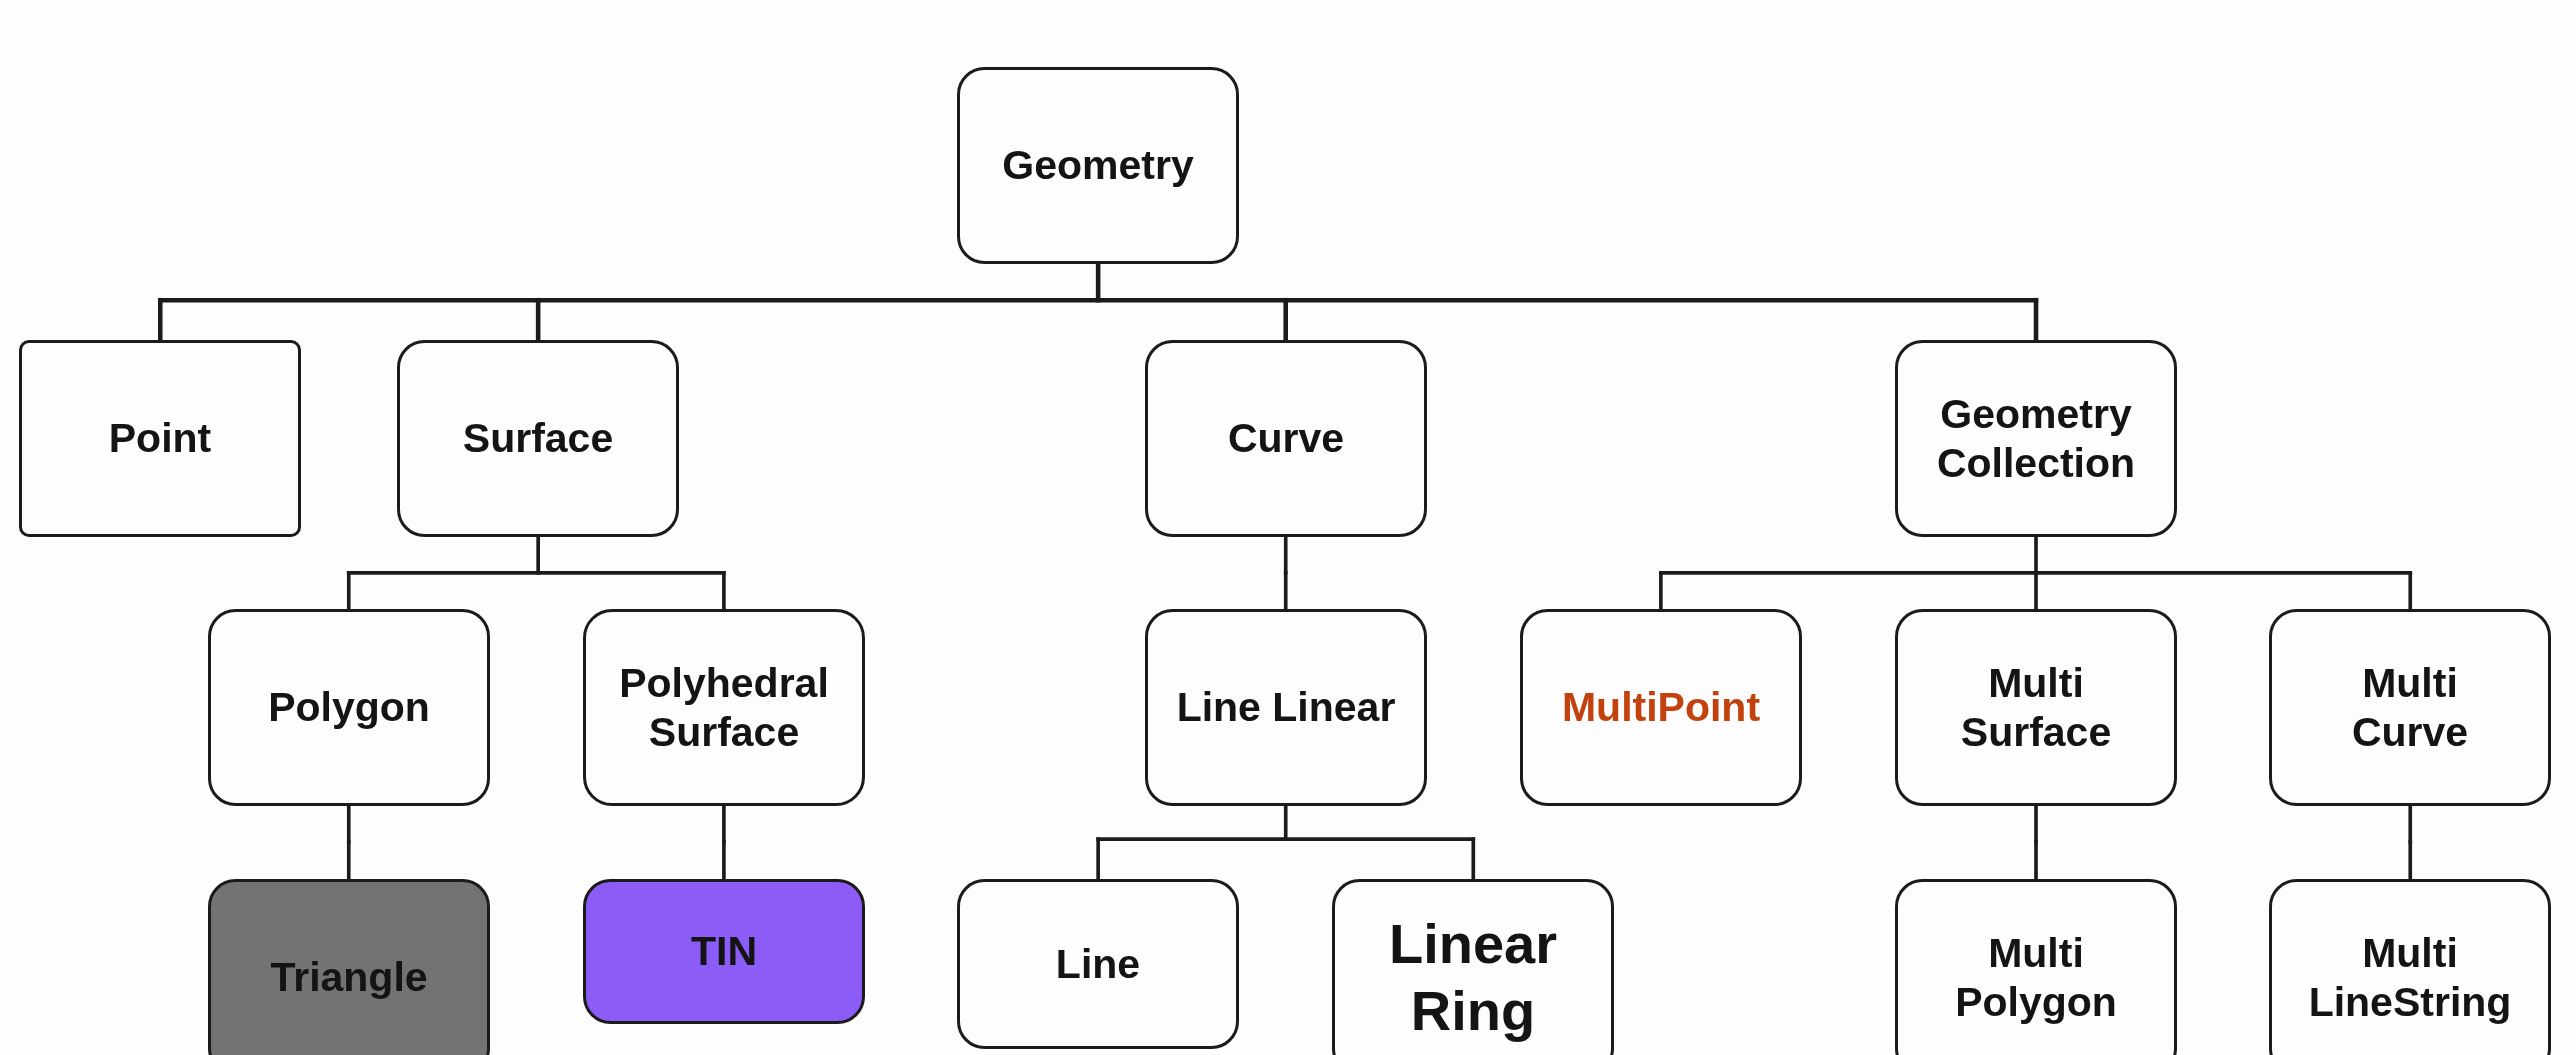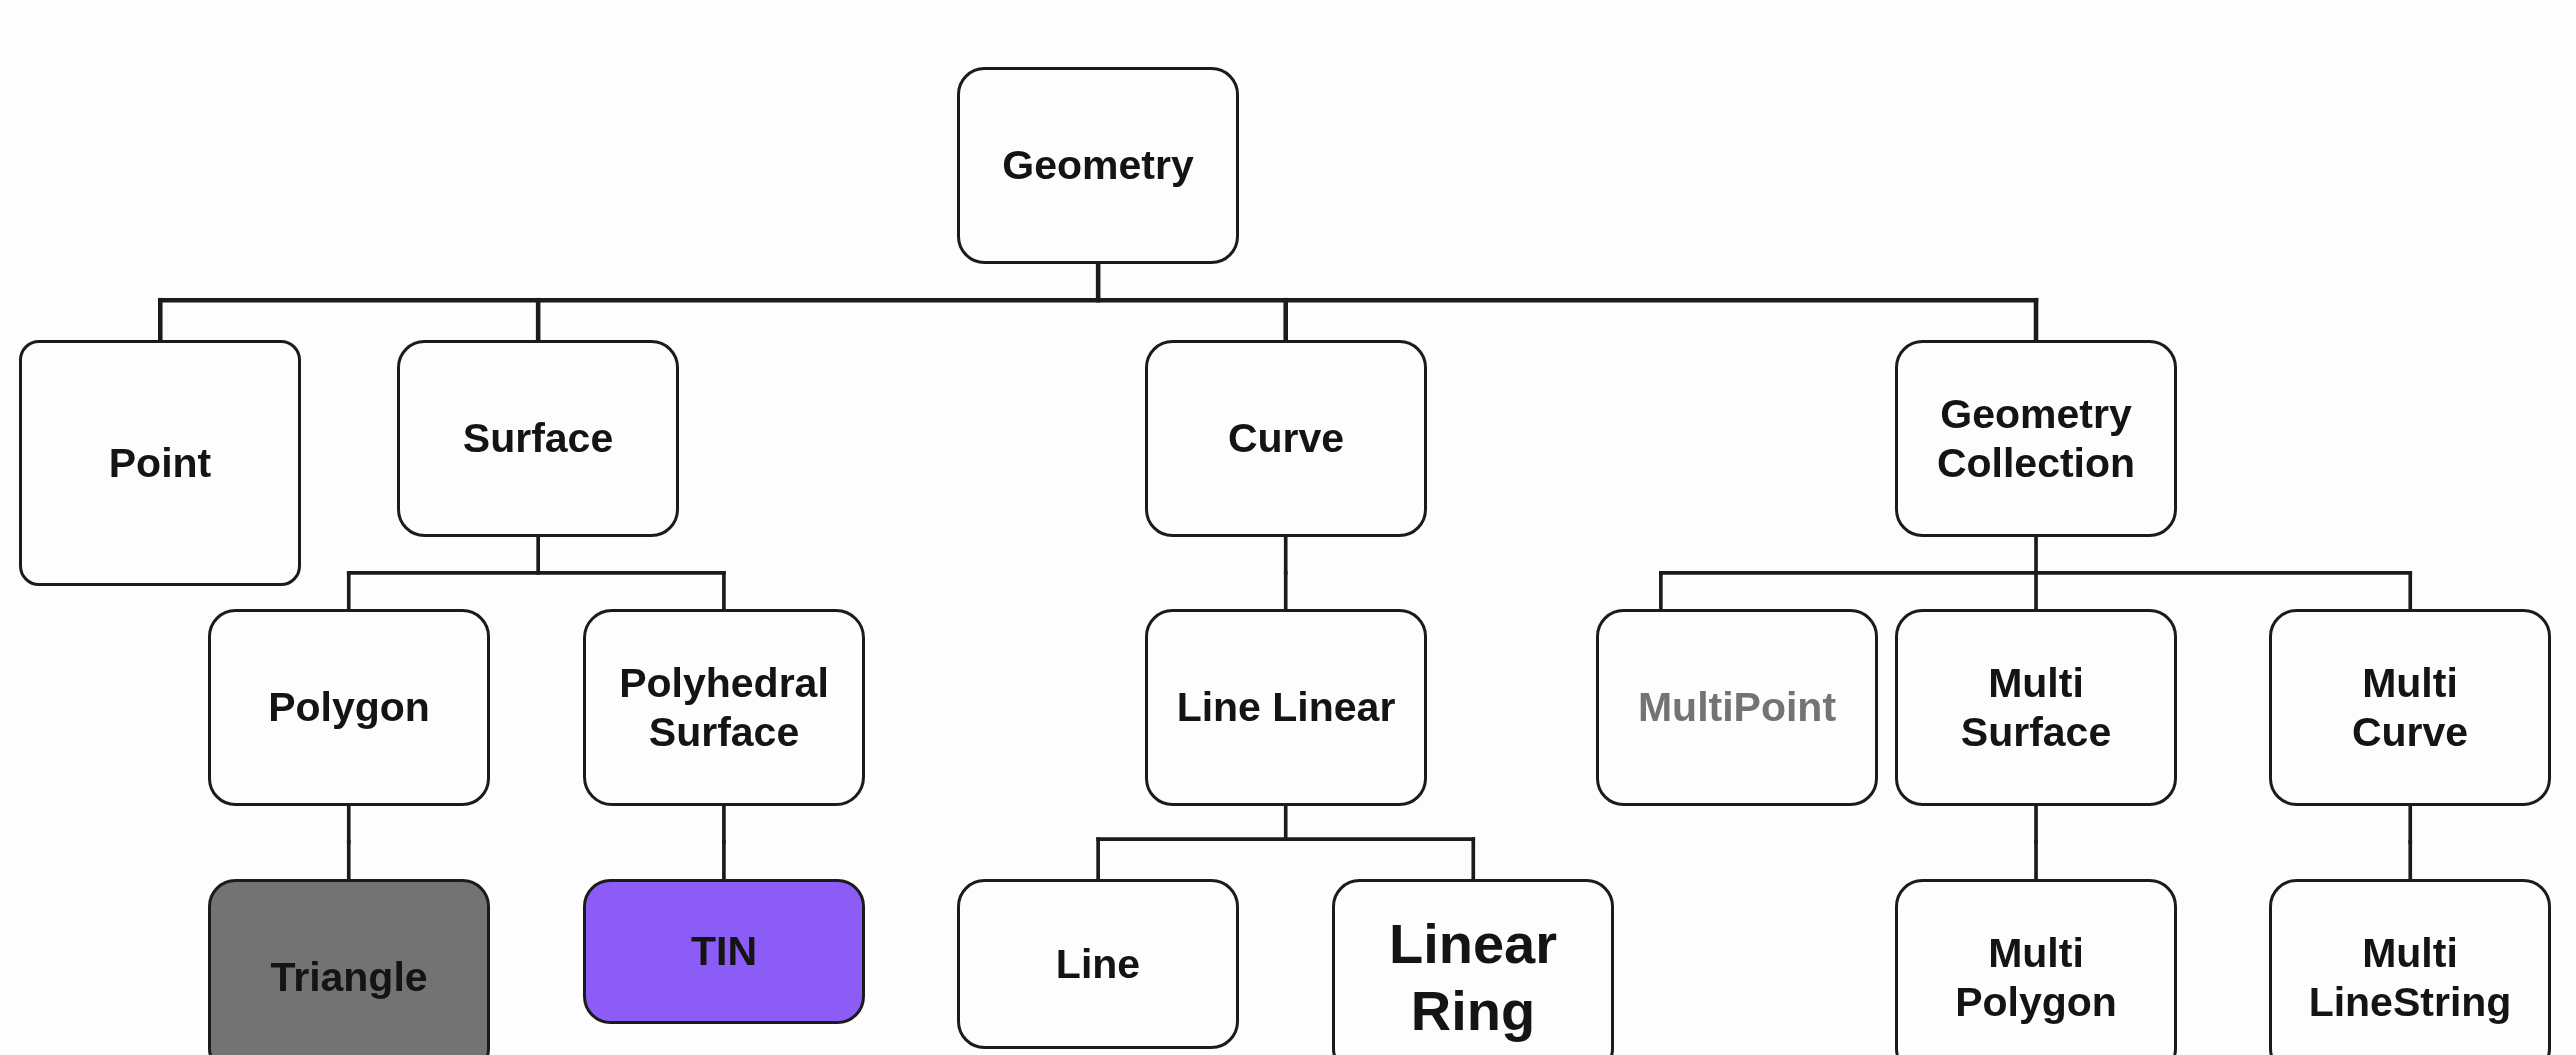--- a/index.html
+++ b/index.html
@@ -76,21 +76,21 @@
       <line x1="1610" y1="869" x2="1610" y2="912" stroke="#1b1b1b" stroke-width="4" stroke-linecap="square"></line>
       <line x1="2225" y1="832" x2="2225" y2="872" stroke="#1b1b1b" stroke-width="4" stroke-linecap="square"></line>
       <line x1="2225" y1="872" x2="2225" y2="912" stroke="#1b1b1b" stroke-width="4" stroke-linecap="square"></line>
       <line x1="2634" y1="832" x2="2634" y2="872" stroke="#1b1b1b" stroke-width="4" stroke-linecap="square"></line>
       <line x1="2634" y1="872" x2="2634" y2="912" stroke="#1b1b1b" stroke-width="4" stroke-linecap="square"></line>
     </svg>
 
 <div class="node" style="left: 957px; top: 23px; width: 282px; height: 197px; border-width: 3.7px; border-color: rgb(27, 27, 27); border-radius: 27.5px; background: rgb(253, 253, 253); color: rgb(20, 20, 20); font-size: 41px;">
       <span class="label">Geometry</span>
     </div>
-    <div class="node" style="left: 19px; top: 296px; width: 282px; height: 246px; border-width: 3.7px; border-color: rgb(27, 27, 27); border-radius: 20px; background: rgb(253, 253, 253); color: rgb(20, 20, 20); font-size: 41px; text-align: right;">
+    <div class="node" style="left: 19px; top: 296px; width: 282px; height: 197px; border-width: 3.7px; border-color: rgb(27, 27, 27); border-radius: 10px; background: rgb(253, 253, 253); color: rgb(20, 20, 20); font-size: 41px; text-align: right;">
       <span class="label">Point</span>
     </div>
     <div class="node" style="left: 397px; top: 296px; width: 282px; height: 197px; border-width: 3.7px; border-color: rgb(27, 27, 27); border-radius: 27.5px; background: rgb(253, 253, 253); color: rgb(20, 20, 20); font-size: 41px;">
       <span class="label">Surface</span>
     </div>
     <div class="node" style="left: 1145px; top: 296px; width: 282px; height: 197px; border-width: 3.7px; border-color: rgb(27, 27, 27); border-radius: 27.5px; background: rgb(253, 253, 253); color: rgb(20, 20, 20); font-size: 41px;">
       <span class="label">Curve</span>
     </div>
     <div class="node" style="left: 1895px; top: 296px; width: 282px; height: 197px; border-width: 3.7px; border-color: rgb(27, 27, 27); border-radius: 27.5px; background: rgb(253, 253, 253); color: rgb(20, 20, 20); font-size: 41px;">
       <span class="label">Geometry
@@ -99,21 +99,21 @@
     <div class="node" style="left: 208px; top: 565px; width: 282px; height: 197px; border-width: 3.7px; border-color: rgb(27, 27, 27); border-radius: 27.5px; background: rgb(253, 253, 253); color: rgb(20, 20, 20); font-size: 41px;">
       <span class="label">Polygon</span>
     </div>
     <div class="node" style="left: 583px; top: 565px; width: 282px; height: 197px; border-width: 3.7px; border-color: rgb(27, 27, 27); border-radius: 29px; background: rgb(253, 253, 253); color: rgb(20, 20, 20); font-size: 41px;">
       <span class="label">Polyhedral
 Surface</span>
     </div>
     <div class="node" style="left: 1145px; top: 565px; width: 282px; height: 197px; border-width: 3.7px; border-color: rgb(27, 27, 27); border-radius: 27.5px; background: rgb(253, 253, 253); color: rgb(20, 20, 20); font-size: 41px;">
       <span class="label">Line Linear</span>
     </div>
-    <div class="node" style="left: 1596px; top: 565px; width: 282px; height: 197px; border-width: 3.7px; border-color: rgb(27, 27, 27); border-radius: 27.5px; background: rgb(253, 253, 253); color: #737373; font-size: 41px;">
+    <div class="node" style="left: 1520px; top: 565px; width: 282px; height: 197px; border-width: 3.7px; border-color: rgb(27, 27, 27); border-radius: 27.5px; background: rgb(253, 253, 253); color: #c2410c; font-size: 41px;">
       <span class="label">MultiPoint</span>
     </div>
     <div class="node" style="left: 1895px; top: 565px; width: 282px; height: 197px; border-width: 3.7px; border-color: rgb(27, 27, 27); border-radius: 27.5px; background: rgb(253, 253, 253); color: rgb(20, 20, 20); font-size: 41px;">
       <span class="label">Multi
 Surface</span>
     </div>
     <div class="node" style="left: 2269px; top: 565px; width: 282px; height: 197px; border-width: 3.7px; border-color: rgb(27, 27, 27); border-radius: 27.5px; background: rgb(253, 253, 253); color: rgb(20, 20, 20); font-size: 41px;">
       <span class="label">Multi
 Curve</span>
     </div>

